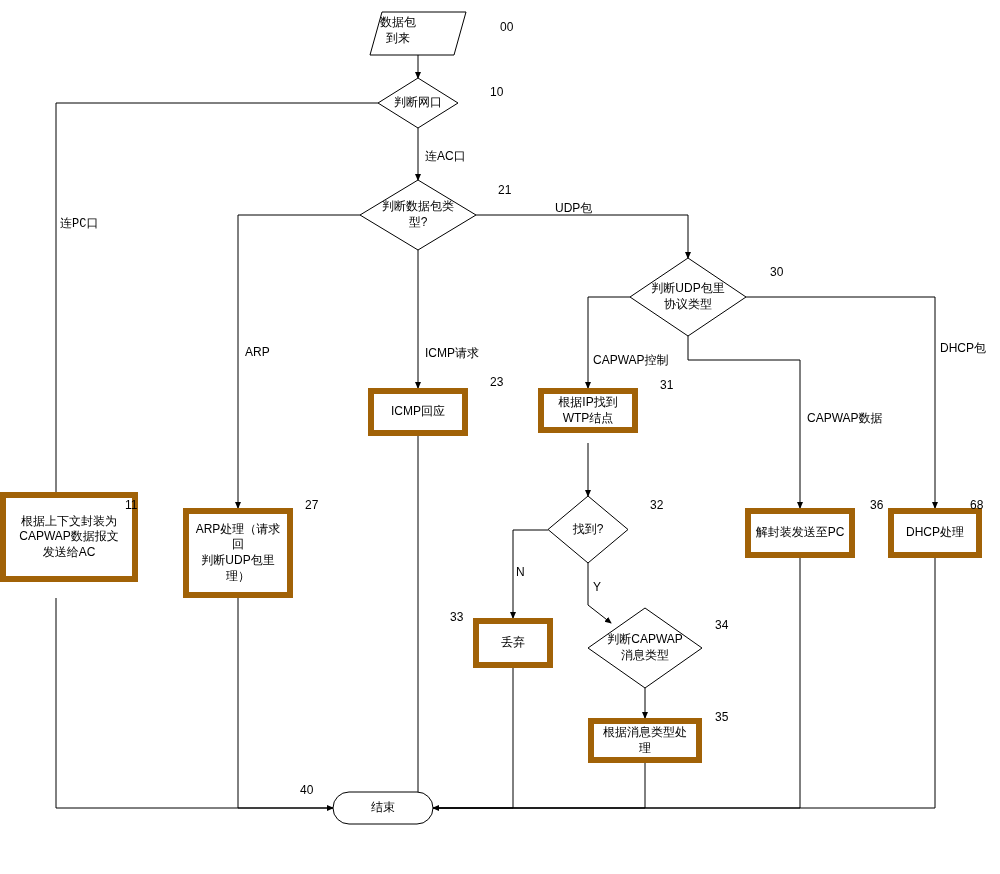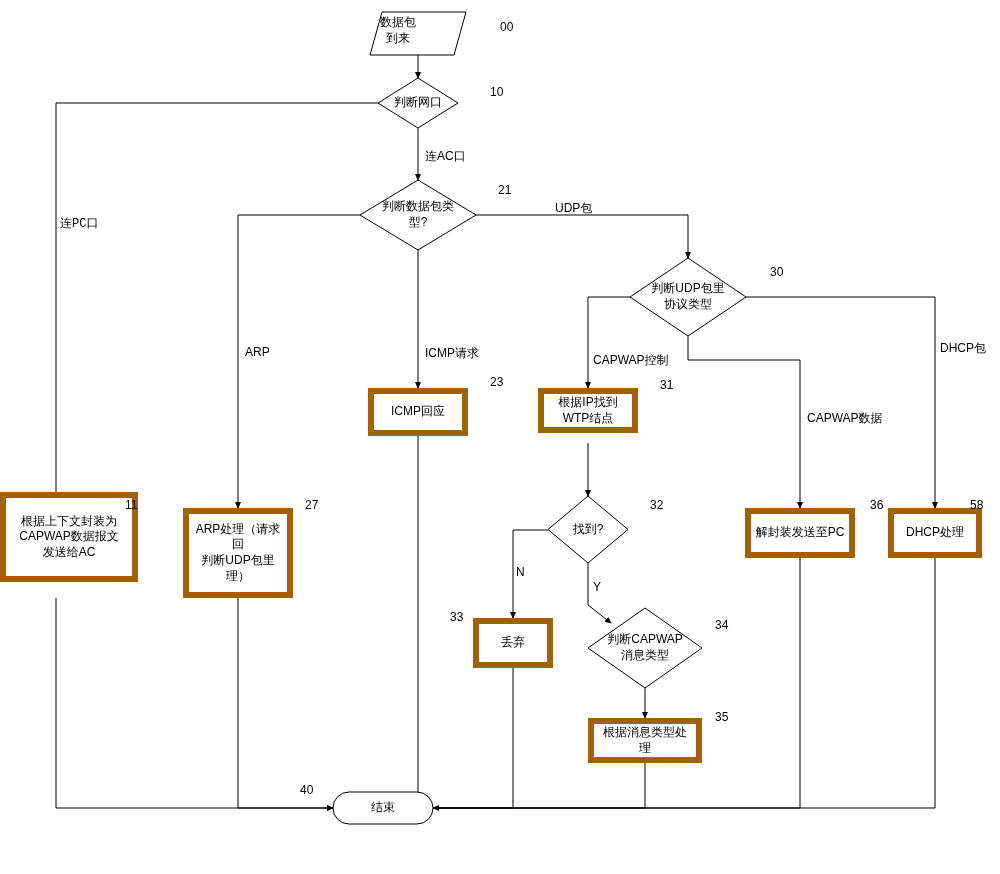--- a/index.html
+++ b/index.html
@@ -150,21 +150,21 @@
 <svg class="shape" style="left:548px; top:496px; width:80px; height:67px;">
   <polygon points="40,0 80,33.5 40,67 0,33.5" fill="#fff" stroke="#000"></polygon>
 </svg>
 <div class="shape-text" style="left:548px; top:496px; width:80px; height:67px;">找到?</div>
 <div class="label" style="left:650px; top:498px;">32</div>
 
 <div class="node rect" style="left:745px; top:508px; width:110px; height:50px;">解封装发送至PC</div>
 <div class="label" style="left:870px; top:498px;">36</div>
 
 <div class="node rect" style="left:888px; top:508px; width:94px; height:50px;">DHCP处理</div>
-<div class="label" style="left:970px; top:498px;">58</div>
+<div class="label" style="left:970px; top:498px;">68</div>
 
 <div class="node rect" style="left:473px; top:618px; width:80px; height:50px;">丢弃</div>
 <div class="label" style="left:450px; top:610px;">33</div>
 
 <svg class="shape" style="left:588px; top:608px; width:114px; height:80px;">
   <polygon points="57,0 114,40 57,80 0,40" fill="#fff" stroke="#000"></polygon>
 </svg>
 <div class="shape-text" style="left:588px; top:608px; width:114px; height:80px; white-space:pre-line;">判断CAPWAP
 消息类型</div>
 <div class="label" style="left:715px; top:618px;">34</div>

